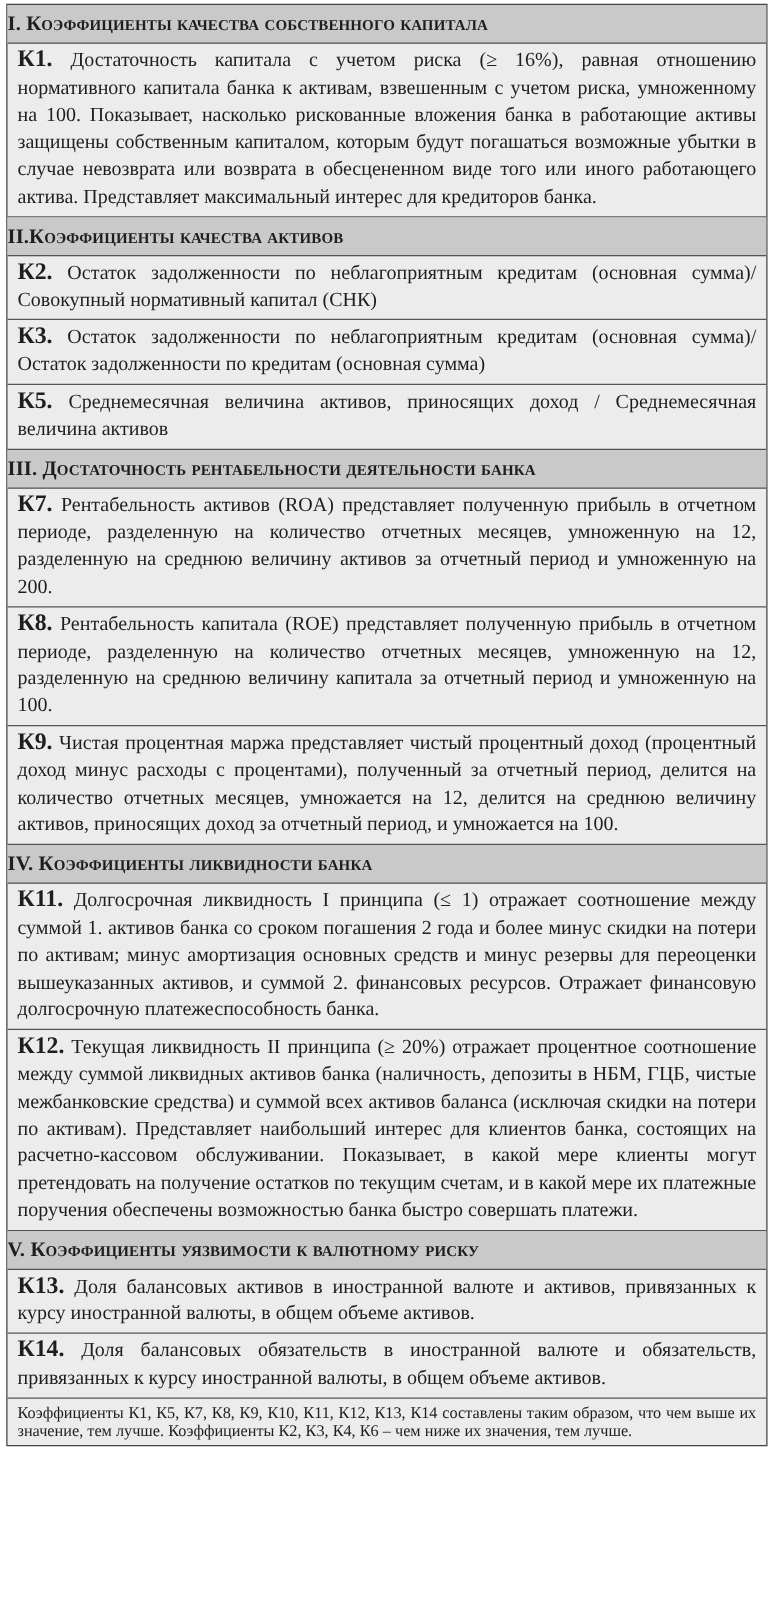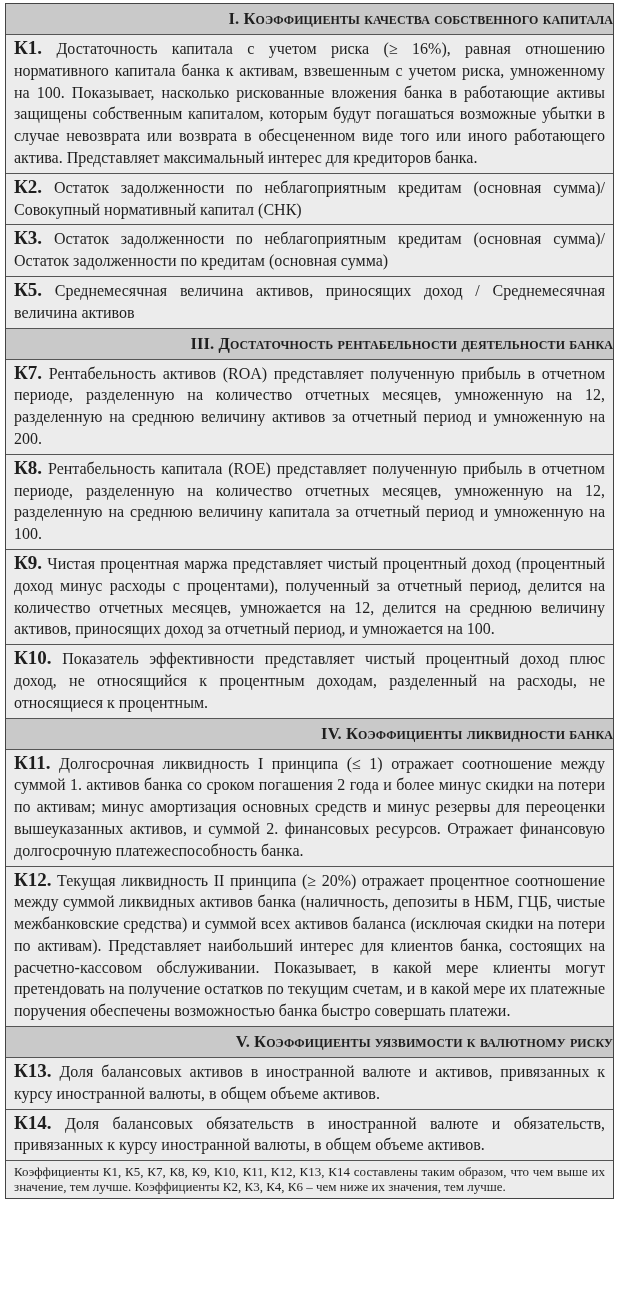--- a/index.html
+++ b/index.html
@@ -7,21 +7,21 @@
   .table {
     position: absolute; left: 5px; top: 3px; width: 609px;
     border: 1.5px solid #444; box-sizing: border-box;
     font-family: "Liberation Serif", "DejaVu Serif", serif;
     color: #1e1e1e;
     background: #ececec;
   }
   .sec {
     background: #c9c9c9;
     border-bottom: 1.5px solid #555;
-    text-align: right;
+    text-align: left;
     font-weight: bold;
     font-size: 16.5px;
     font-variant: small-caps;
     letter-spacing: 0.1px;
     height: 30px; line-height: 30px;
   }
   .row {
     border-bottom: 1.5px solid #555;
     padding: 2px 8px 4px 8px;
     font-size: 16px;
@@ -38,29 +38,29 @@
   }
 </style>
 </head>
 <body>
 
 <div class="table">
 
   <div class="sec">I. Коэффициенты качества собственного капитала</div>
   <div class="row"><span class="code">К1.</span> <span>Достаточность капитала с учетом риска (≥ 16%), равная отношению нормативного капитала банка к активам, взвешенным с учетом риска, умно­женному на 100. Показывает, насколько рискованные вложения банка в ра­ботающие активы защищены собственным капиталом, которым будут пога­шаться возможные убытки в случае невозврата или возврата в обесценен­ном виде того или иного работающего актива. Представляет максимальный интерес для кредиторов банка.</span></div>
 
+  <div class="sec">II.Коэффициенты качества активов</div>
   <div class="row"><span class="code">К2.</span> <span>Остаток задолженности по неблагоприятным кредитам (основная сум­ма)/Совокупный нормативный капитал (СНК)</span></div>
   <div class="row"><span class="code">К3.</span> <span>Остаток задолженности по неблагоприятным кредитам (основная сум­ма)/Остаток задолженности по кредитам (основная сумма)</span></div>
   <div class="row"><span class="code">К5.</span> <span>Среднемесячная величина активов, приносящих доход / Среднемесяч­ная величина активов</span></div>
 
   <div class="sec">III. Достаточность рентабельности деятельности банка</div>
   <div class="row"><span class="code">К7.</span> <span>Рентабельность активов (ROA) представляет полученную прибыль в от­четном периоде, разделенную на количество отчетных месяцев, умножен­ную на 12, разделенную на среднюю величину активов за отчетный пери­од и умноженную на 200.</span></div>
   <div class="row"><span class="code">К8.</span> <span>Рентабельность капитала (ROE) представляет полученную прибыль в отчетном периоде, разделенную на количество отчетных месяцев, умножен­ную на 12, разделенную на среднюю величину капитала за отчетный пери­од и умноженную на 100.</span></div>
   <div class="row"><span class="code">К9.</span> <span>Чистая процентная маржа представляет чистый процентный доход (процентный доход минус расходы с процентами), полученный за отчетный период, делится на количество отчетных месяцев, умножается на 12, делит­ся на среднюю величину активов, приносящих доход за отчетный период, и умножается на 100.</span></div>
-  <div class="row"><span class="code">К10.</span> <span>Показатель эффективности представляет чистый процентный доход плюс доход, не относящийся к процентным доходам, разделенный на рас­ходы, не относящиеся к процентным.</span></div>
 
   <div class="sec">IV. Коэффициенты ликвидности банка</div>
   <div class="row"><span class="code">К11.</span> <span>Долгосрочная ликвидность I принципа (≤ 1) отражает соотношение между суммой 1. активов банка со сроком погашения 2 года и более минус скидки на потери по активам; минус амортизация основных средств и минус резервы для переоценки вышеуказанных активов, и суммой 2. финансовых ресурсов. Отражает финансовую долгосрочную платежеспособность банка.</span></div>
   <div class="row"><span class="code">К12.</span> <span>Текущая ликвидность II принципа (≥ 20%) отражает процентное со­отношение между суммой ликвидных активов банка (наличность, депозиты в НБМ, ГЦБ, чистые межбанковские средства) и суммой всех активов балан­са (исключая скидки на потери по активам). Представляет наибольший ин­терес для клиентов банка, состоящих на расчетно-кассовом обслуживании. Показывает, в какой мере клиенты могут претендовать на получение остат­ков по текущим счетам, и в какой мере их платежные поручения обеспече­ны возможностью банка быстро совершать платежи.</span></div>
 
   <div class="sec">V. Коэффициенты уязвимости к валютному риску</div>
   <div class="row"><span class="code">К13.</span> <span>Доля балансовых активов в иностранной валюте и активов, привязан­ных к курсу иностранной валюты, в общем объеме активов.</span></div>
   <div class="row"><span class="code">К14.</span> <span>Доля балансовых обязательств в иностранной валюте и обязательств, привязанных к курсу иностранной валюты, в общем объеме активов.</span></div>
 
   <div class="note">Коэффициенты К1, К5, К7, К8, К9, К10, К11, К12, К13, К14 составлены таким обра­зом, что чем выше их значение, тем лучше. Коэффициенты К2, К3, К4, К6 – чем ниже их значения, тем лучше.</div>

